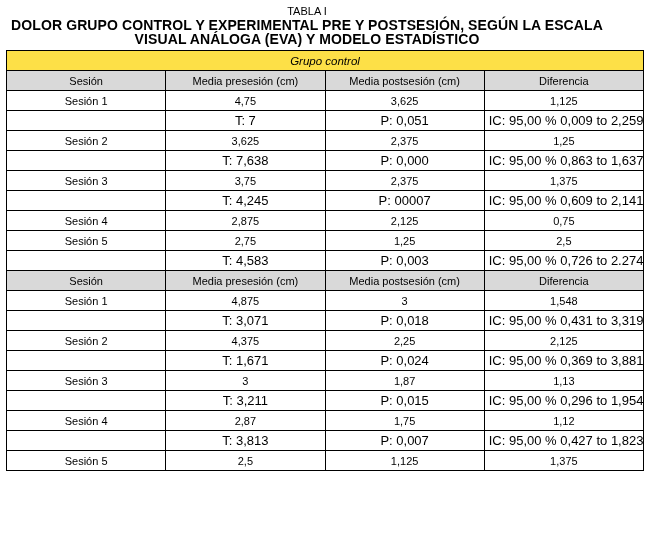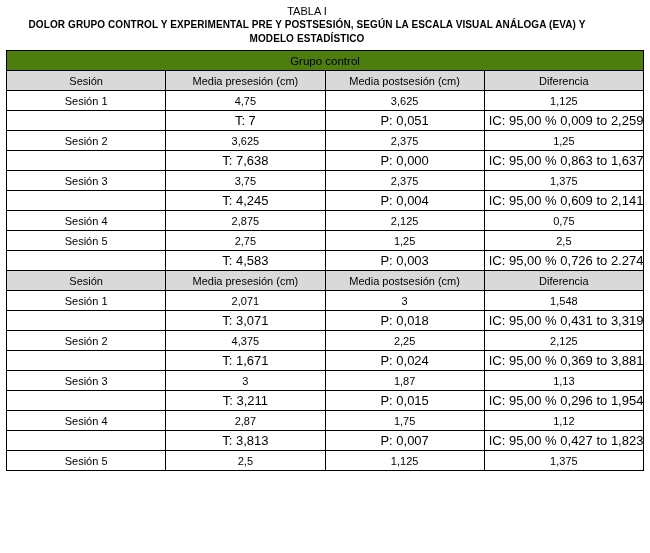--- a/index.html
+++ b/index.html
@@ -24,21 +24,21 @@
     font-size: 11px;
     line-height: 14px;
     margin-bottom: 4px;
   }
   .caption .label {
     display: block;
     font-size: 11px;
   }
   .caption .title {
     display: block;
-    font-size: 10px;
+    font-size: 14px;
     font-weight: bold;
     text-transform: uppercase;
     letter-spacing: 0.1px;
   }
   table.data {
     width: 638px;
     border-collapse: collapse;
     table-layout: fixed;
     font-size: 11px;
   }
@@ -46,21 +46,22 @@
     border: 1px solid #000000;
     height: 20px;
     padding: 0 4px;
     text-align: center;
     vertical-align: middle;
     box-sizing: border-box;
     overflow: hidden;
     white-space: nowrap;
   }
   .group-head td {
-    background: #4d7c0f;
+    background: #fde047;
+    font-style: italic;
     font-weight: normal;
     font-size: 11.5px;
   }
   .col-head td {
     background: #d9d9d9;
     font-size: 11px;
   }
   .c0 { width: 128px; }
   .c1 { width: 160px; }
   .c2 { width: 160px; }
@@ -117,21 +118,21 @@
         </tr>
         <tr class="data-row">
           <td class="c0">Sesión 3</td>
           <td class="c1">3,75</td>
           <td class="c2">2,375</td>
           <td class="c3">1,375</td>
         </tr>
         <tr class="stat">
           <td class="c0"></td>
           <td class="c1">T: 4,245</td>
-          <td class="c2">P: 0,004</td>
+          <td class="c2">P: 00007</td>
           <td class="c3">IC: 95,00 % 0,609 to 2,141</td>
         </tr>
         <tr class="data-row">
           <td class="c0">Sesión 4</td>
           <td class="c1">2,875</td>
           <td class="c2">2,125</td>
           <td class="c3">0,75</td>
         </tr>
         <tr class="data-row">
           <td class="c0">Sesión 5</td>
@@ -146,21 +147,21 @@
           <td class="c3">IC: 95,00 % 0,726 to 2.274</td>
         </tr>
         <tr class="col-head">
           <td class="c0">Sesión</td>
           <td class="c1">Media presesión (cm)</td>
           <td class="c2">Media postsesión (cm)</td>
           <td class="c3">Diferencia</td>
         </tr>
         <tr class="data-row">
           <td class="c0">Sesión 1</td>
-          <td class="c1">2,071</td>
+          <td class="c1">4,875</td>
           <td class="c2">3</td>
           <td class="c3">1,548</td>
         </tr>
         <tr class="stat">
           <td class="c0"></td>
           <td class="c1">T: 3,071</td>
           <td class="c2">P: 0,018</td>
           <td class="c3">IC: 95,00 % 0,431 to 3,319</td>
         </tr>
         <tr class="data-row">

